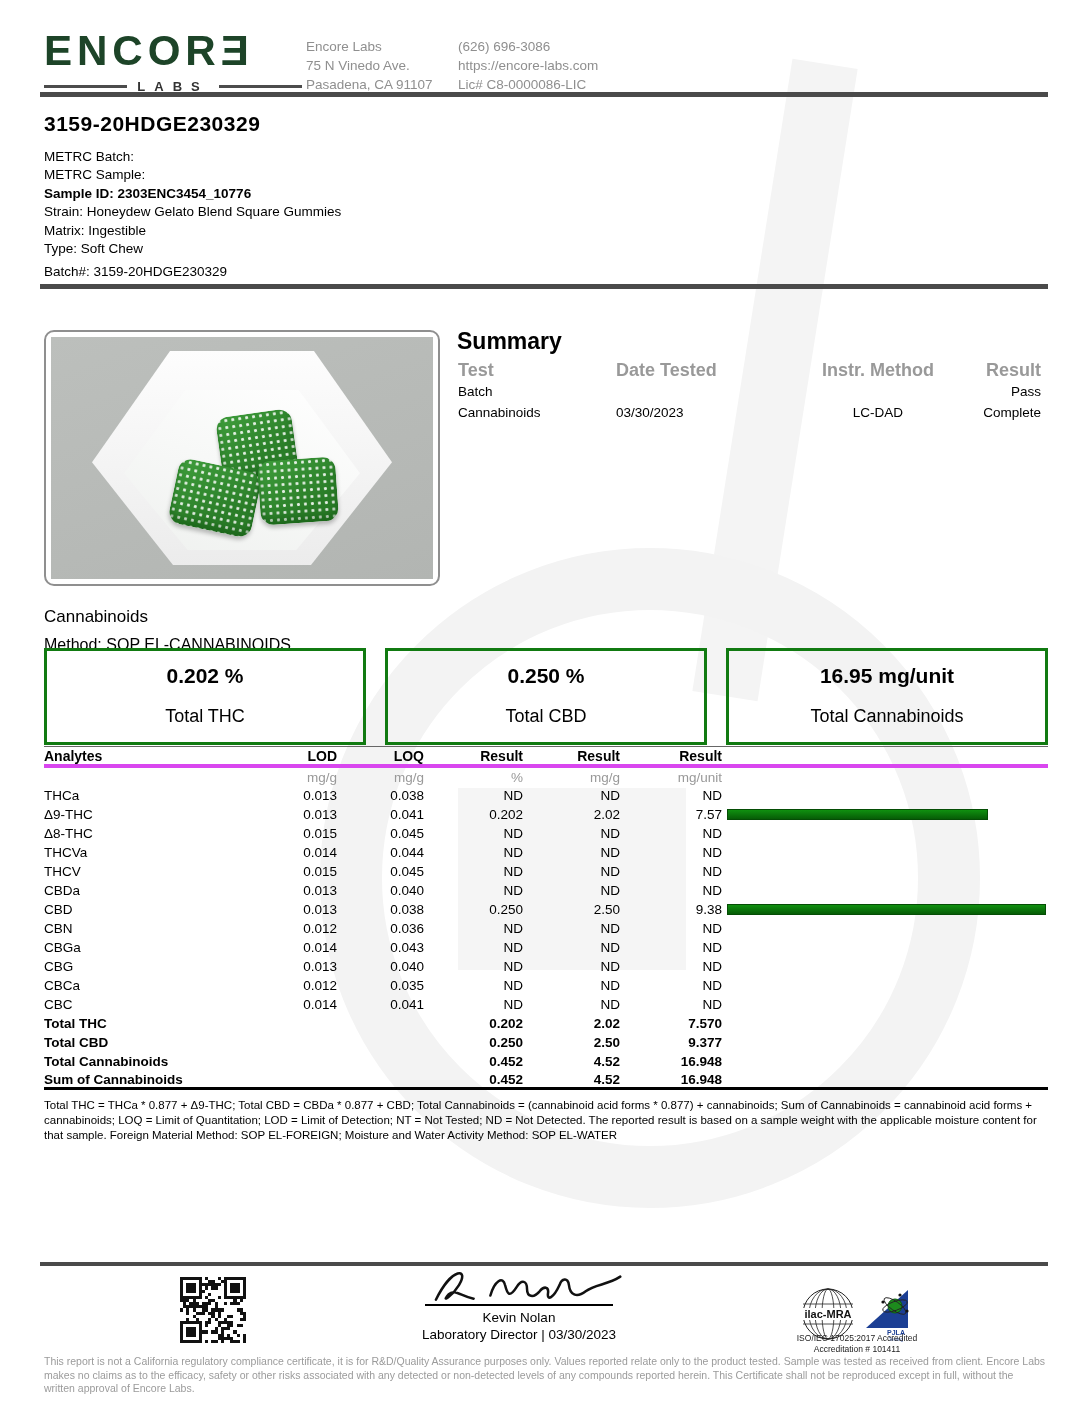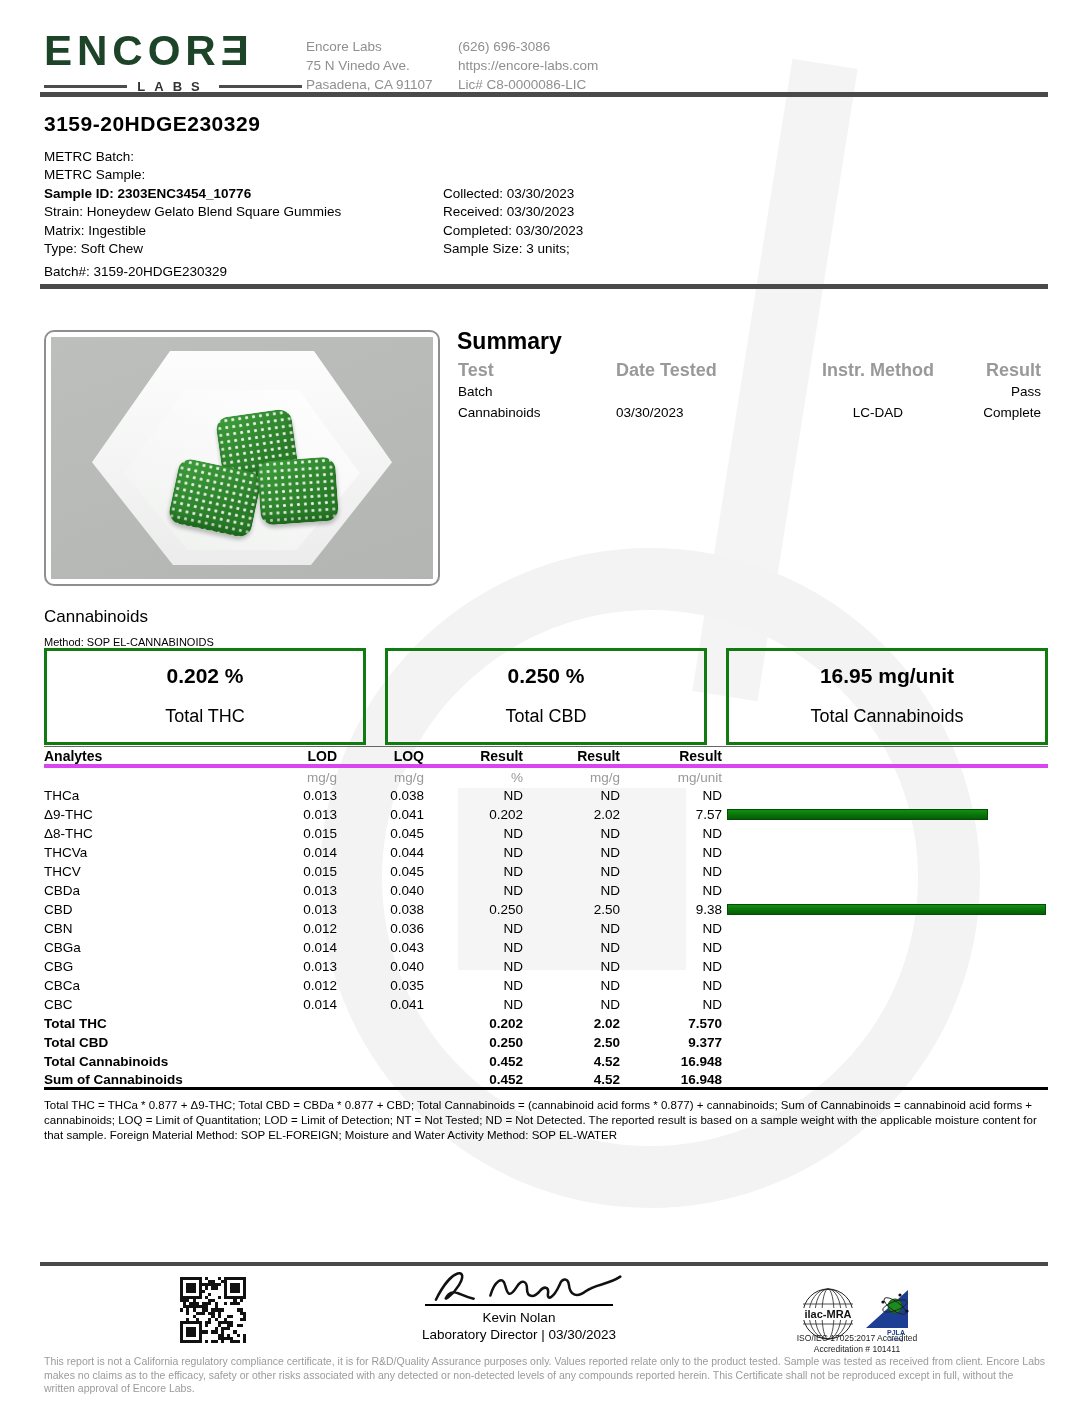--- a/index.html
+++ b/index.html
@@ -44,21 +44,21 @@
 
   
   .summary-title { font-size:23px; font-weight:bold; }
   .srow { display:grid; grid-template-columns:158px 178px 168px 1fr; font-size:13.5px; height:21px; align-items:center; }
   .srow > :nth-child(3){ text-align:center; }
   .srow > :nth-child(4){ text-align:right; }
   .srow.head { color:#999; font-weight:bold; font-size:18px; }
 
   
   .cann-title { font-size:17px; }
-  .cann-method { font-size:11px; margin-top:6px;text-align:center; }
+  .cann-method { font-size:16px; margin-top:6px;text-align:center; }
   .boxes { position:absolute; left:44px; top:648px; width:1004px; display:flex; gap:19px; }
   .gbox { flex:1; height:97px; border:3px solid #117a11; text-align:center; padding-top:13px; }
   .gbox .val { font-size:21px; font-weight:bold; }
   .gbox .lab { font-size:18px; margin-top:18px; }
 
   .ctable { position:absolute; left:44px; top:746px; width:1004px; }
   .crow { display:grid; grid-template-columns:230px 63px 87px 99px 97px 102px 1fr; height:19px; align-items:center; font-size:13.5px; }
   .crow .num { text-align:right; }
   .crow.chead { height:22px; font-weight:bold; font-size:14px; border-top:1px solid #666; border-bottom:4px solid #d946ef; }
   .crow.units { height:18px; color:#999; }
@@ -118,26 +118,20 @@
   <div class="layer info" style="left:44px; top:148px;">
     <div>METRC Batch:</div>
     <div>METRC Sample:</div>
     <div class="b">Sample ID: 2303ENC3454_10776</div>
     <div>Strain: Honeydew Gelato Blend Square Gummies</div>
     <div>Matrix: Ingestible</div>
     <div>Type: Soft Chew</div>
     <div style="margin-top:5px;">Batch#: 3159-20HDGE230329</div>
   </div>
 
-  <div class="layer info" style="left:443px; top:185px;">
-    <div>Collected: 03/30/2023</div>
-    <div>Received: 03/30/2023</div>
-    <div>Completed: 03/30/2023</div>
-    <div>Sample Size: 3 units;</div>
-  </div>
 
 
   <div class="rule" style="top:284px; height:5px;"></div>
 
   <div class="photo-frame">
     <div class="photo">
       <div class="dish"></div>
       <div class="dish-inner"></div>
       <div class="gummy" style="left:168px; top:76px; width:76px; height:64px; transform:rotate(-8deg);"></div>
       <div class="gummy" style="left:122px; top:128px; width:84px; height:66px; transform:rotate(12deg);"></div>

